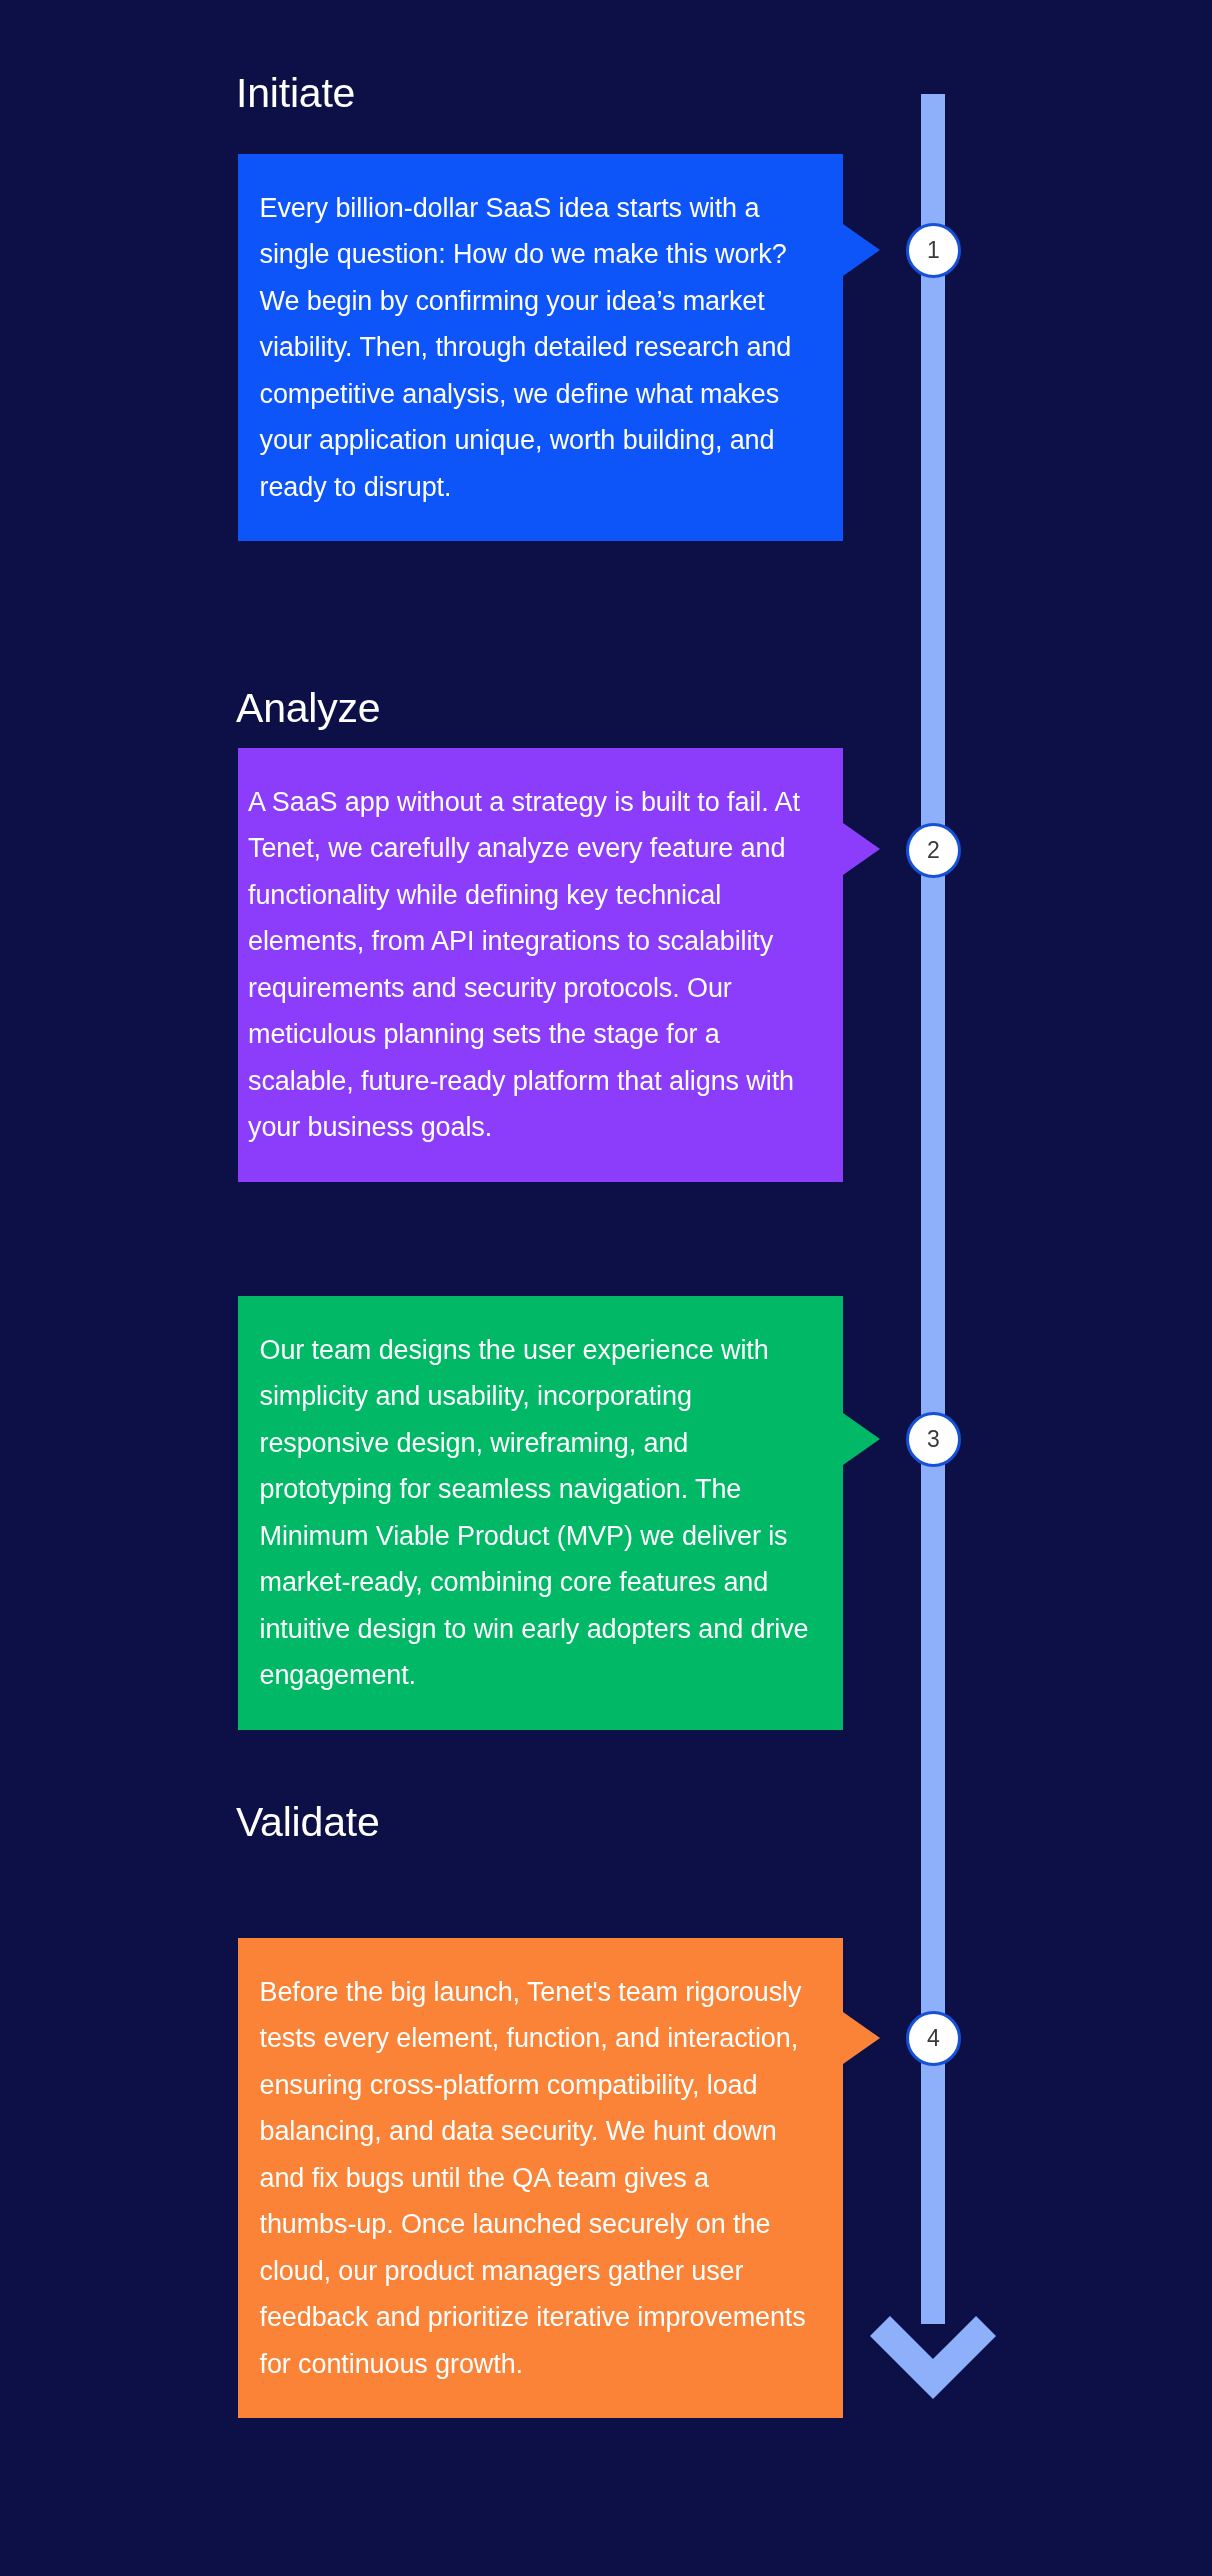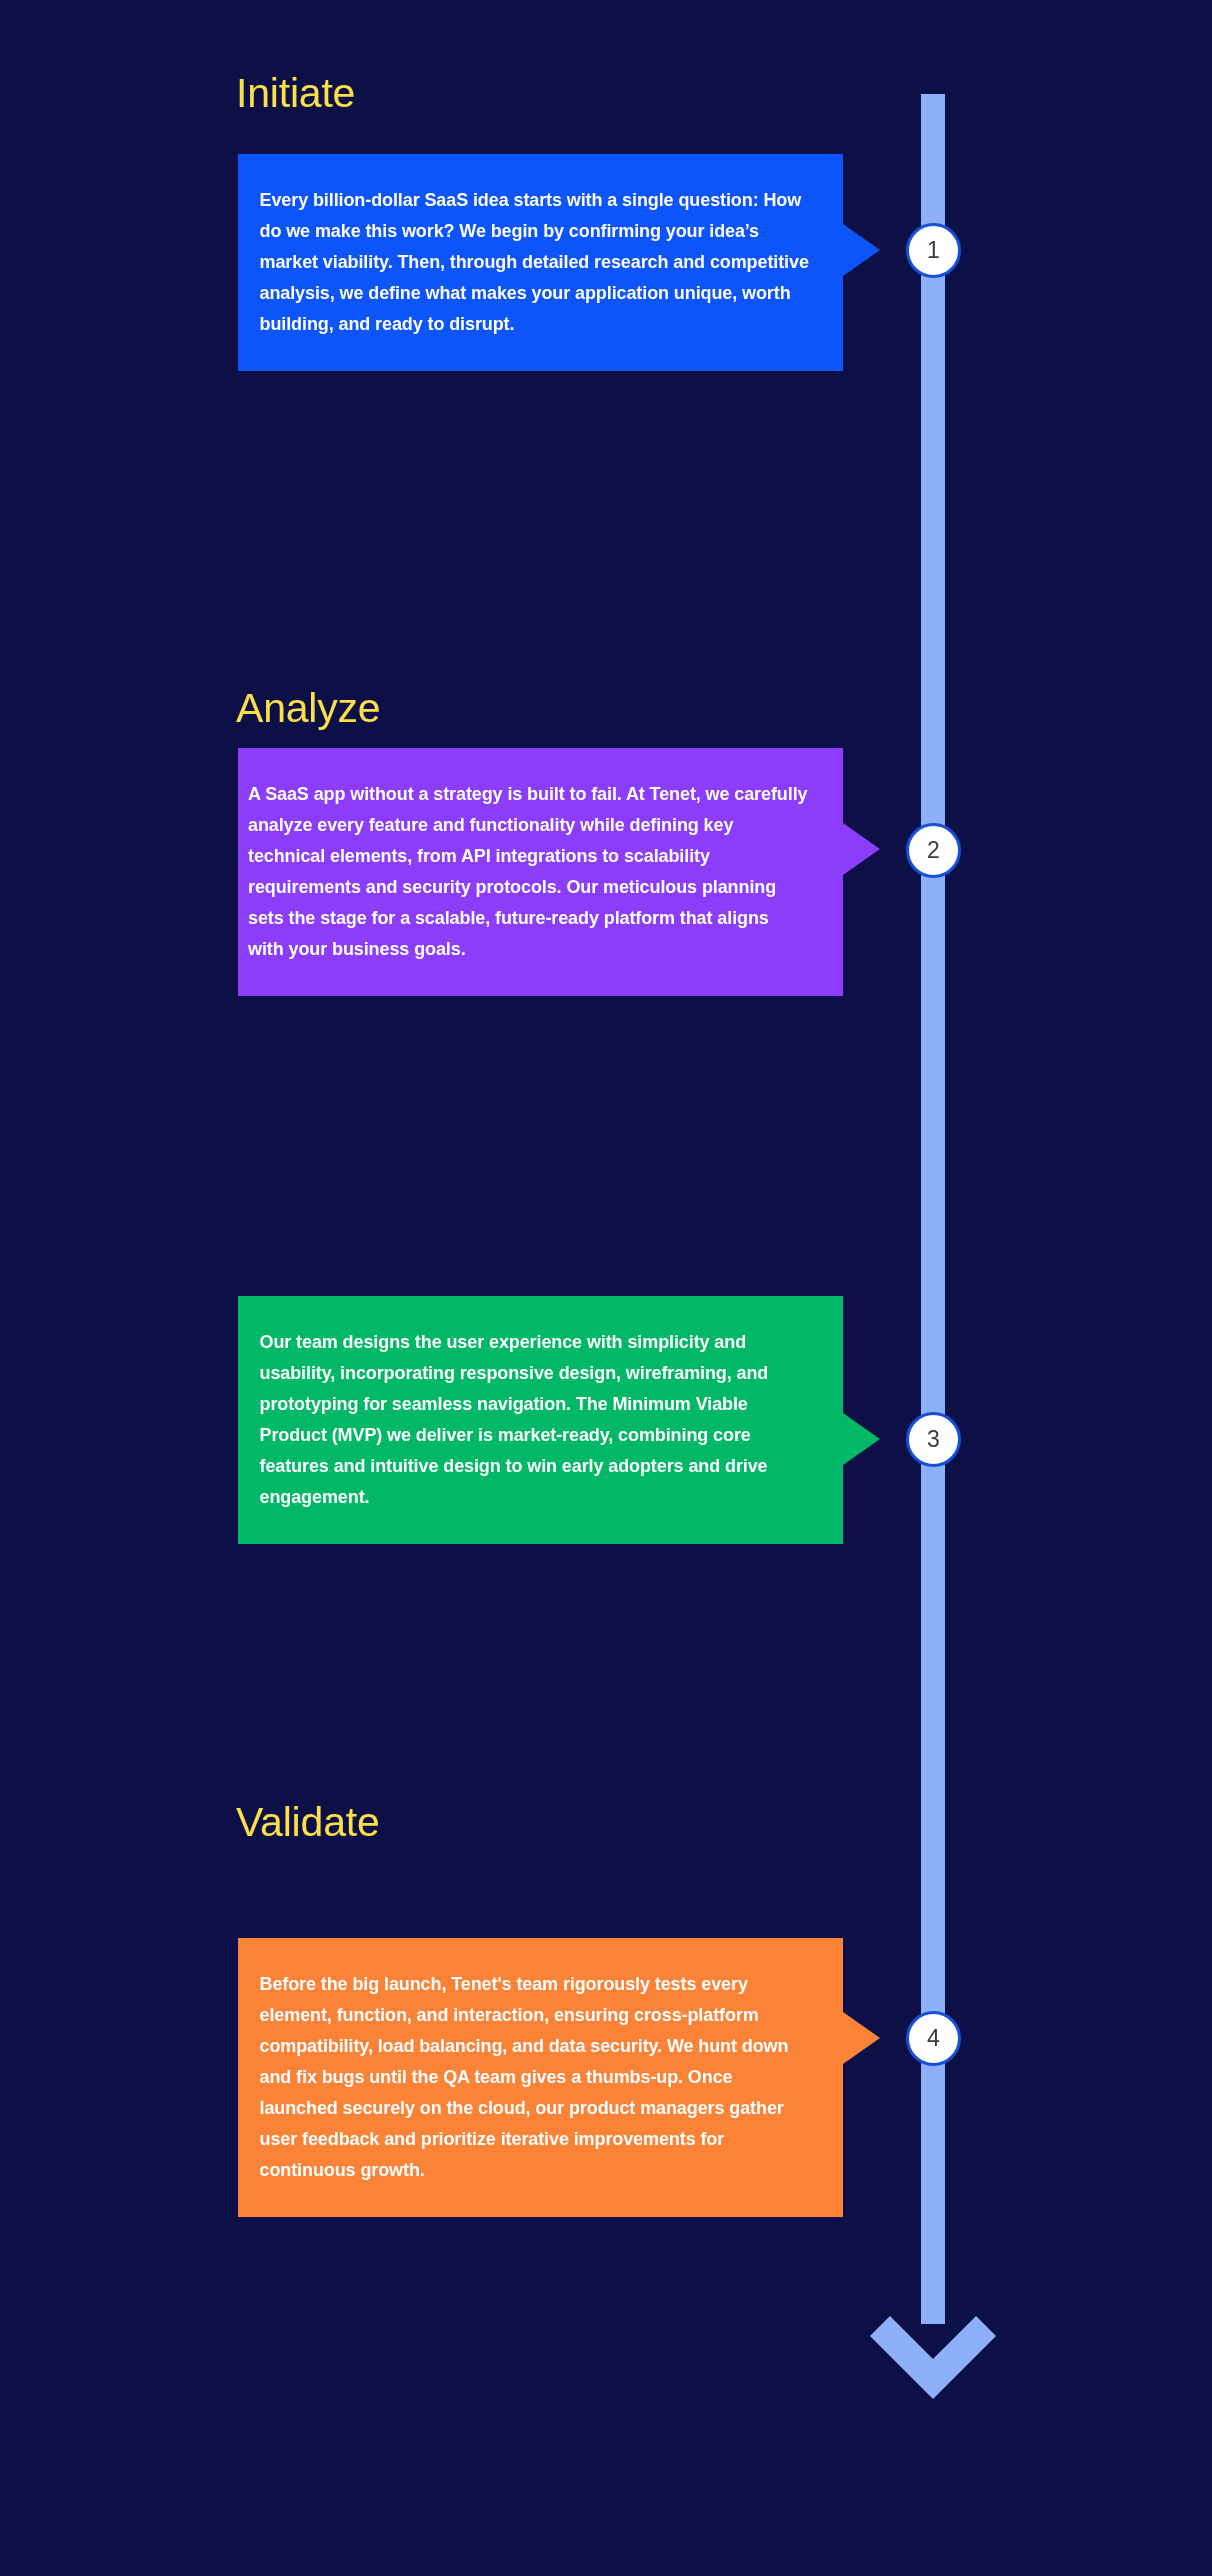--- a/index.html
+++ b/index.html
@@ -44,38 +44,38 @@
     position: absolute;
     left: 0;
     width: 1213px;
   }
 
   .step-title {
     position: absolute;
     left: 236px;
     font-size: 41px;
     font-weight: 400;
-    color: #fde047;
+    color: #ffffff;
     letter-spacing: -0.2px;
     line-height: 1;
     white-space: nowrap;
   }
 
   .card {
     position: absolute;
     left: 238px;
     width: 605px;
     padding: 31px 34px 31px 21.5px;
   }
 
   .card-text {
-    font-size: 18px;
+    font-size: 27px;
     line-height: 1.72;
     color: #ffffff;
-    font-weight: 700;
+    font-weight: 400;
     letter-spacing: -0.1px;
   }
 
   
   .card-pointer {
     position: absolute;
     left: 843px;
     width: 0;
     height: 0;
     border-top: 26px solid transparent;

